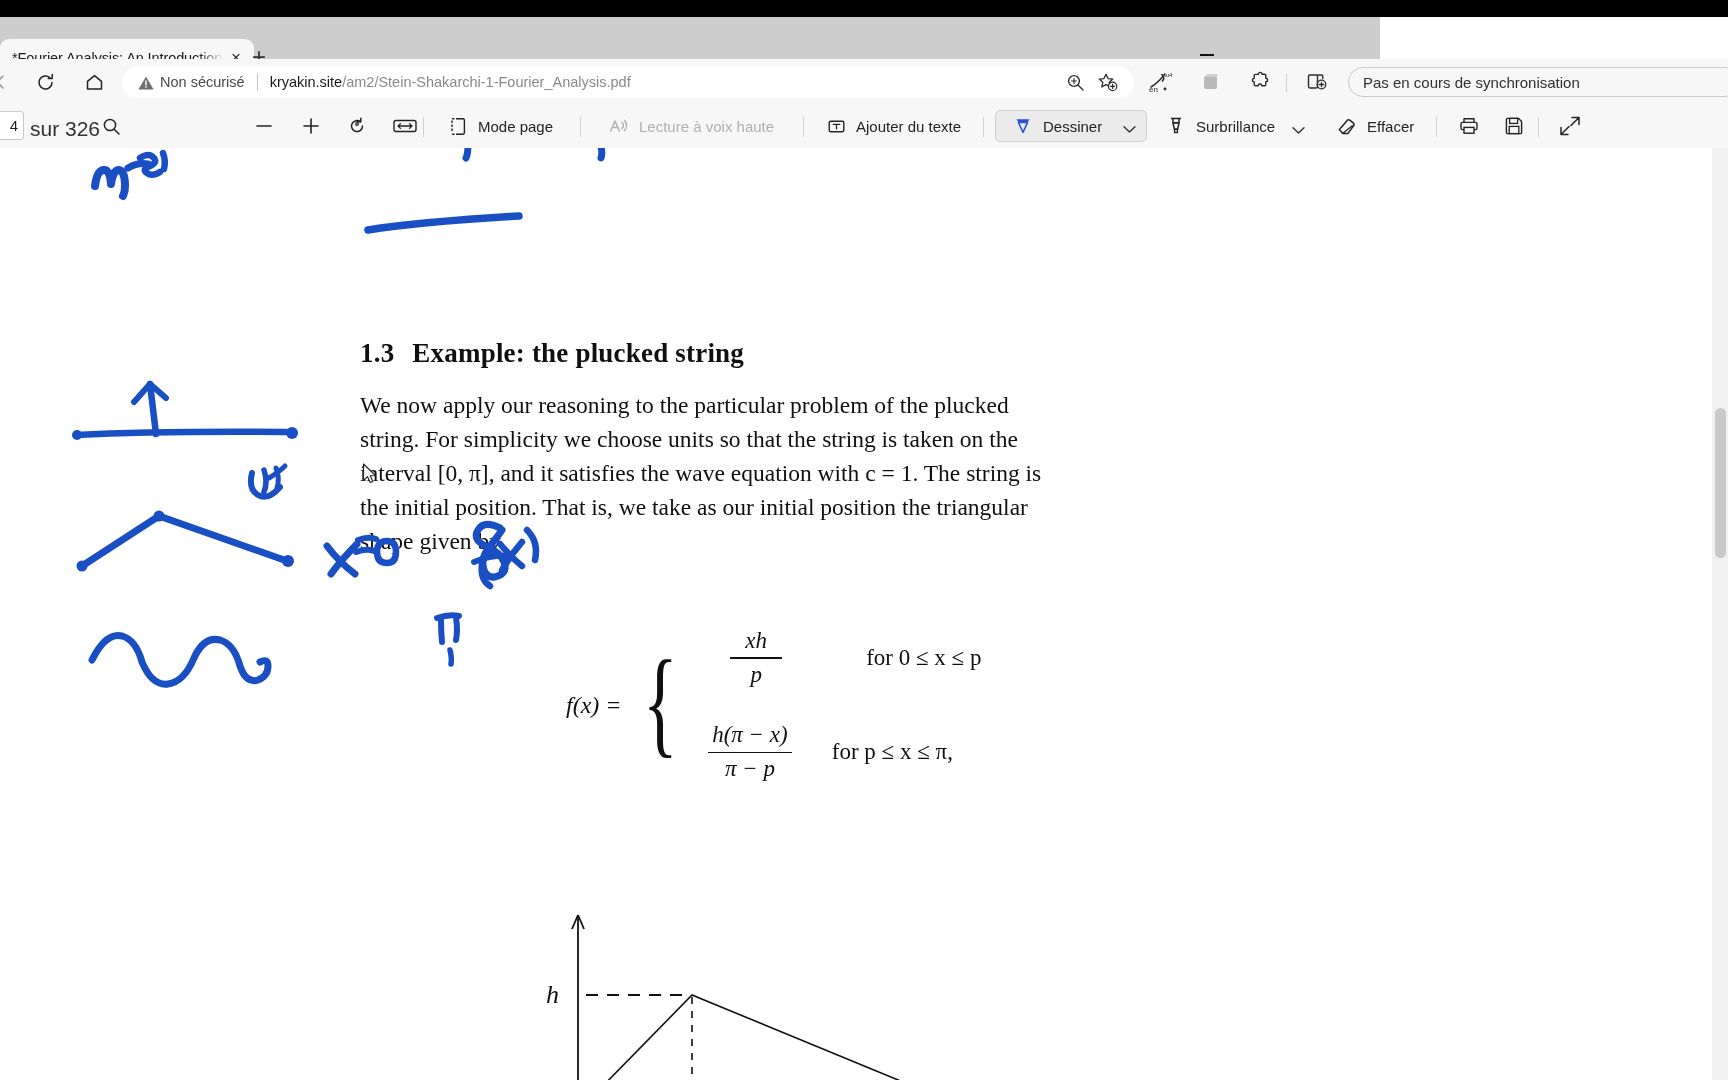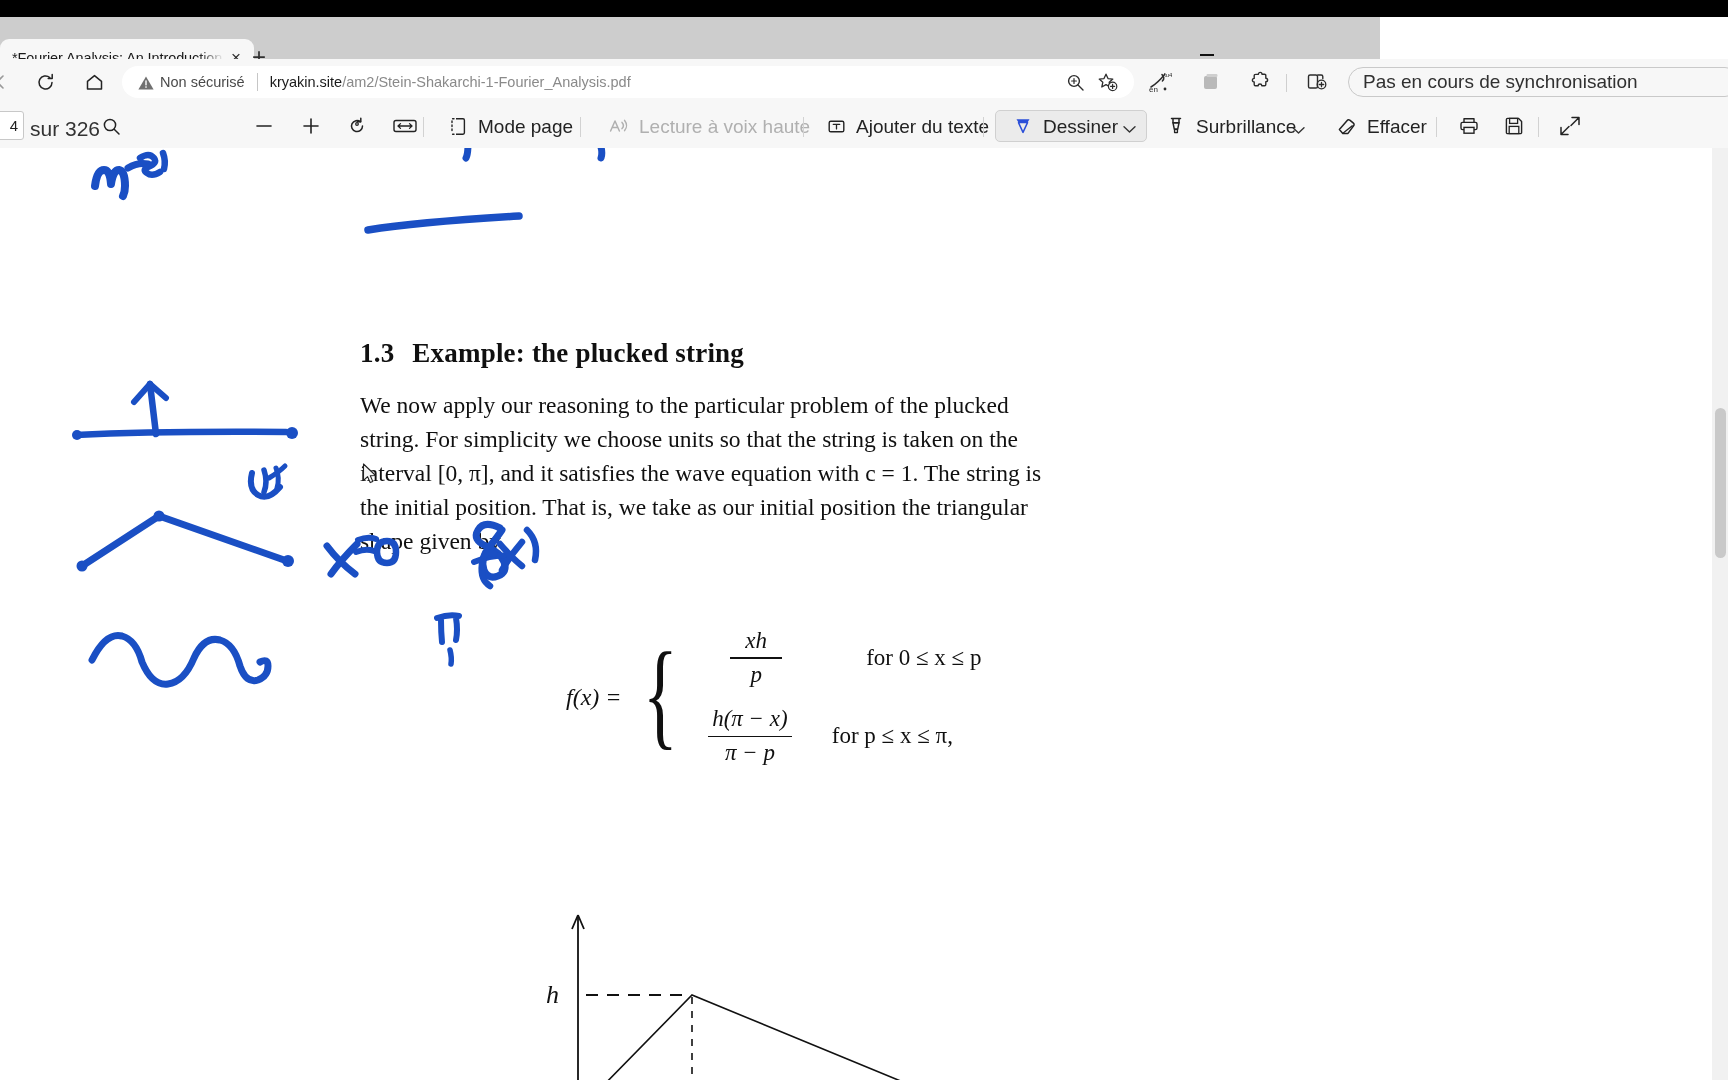--- a/index.html
+++ b/index.html
@@ -70,35 +70,35 @@
     position:absolute;top:8px;width:30px;height:30px;
     display:flex;align-items:center;justify-content:center;color:#2b2b2b;
   }
   .vsep{position:absolute;top:15px;width:1px;height:18px;background:#cfcfcf;}
 
   .profilechip{
     position:absolute;left:1348px;top:8px;width:392px;height:30px;
     border:1px solid #c9c9c9;border-radius:16px;background:#f7f7f7;
     display:flex;align-items:center;padding:0 14px;box-sizing:border-box;
   }
-  .profilechip span{font-size:19px;color:#303030;white-space:nowrap;}
+  .profilechip span{font-size:15px;color:#303030;white-space:nowrap;}
 
   
   .pdfbar{position:absolute;left:0;top:104px;width:1728px;height:44px;background:#f7f7f7;border-bottom:1px solid #e3e3e3;}
   .pagebox{
     position:absolute;left:-22px;top:7px;width:46px;height:29px;
     border:1px solid #c8c8c8;border-radius:3px;background:#fff;
     display:flex;align-items:center;justify-content:flex-end;
     padding-right:5px;box-sizing:border-box;font-size:15px;color:#1f1f1f;
   }
   .pagetotal{position:absolute;left:30px;top:13px;font-size:21px;color:#333;white-space:nowrap;}
   .tbtn{
     position:absolute;top:6px;height:32px;display:flex;align-items:center;
     gap:9px;padding:0 10px;box-sizing:border-box;border-radius:4px;color:#232323;
-    font-size:19px;white-space:nowrap;
+    font-size:15px;white-space:nowrap;
   }
   .tbtn.dim{color:#b0b0b0;}
   .tbtn.active{background:#ebebeb;border:1px solid #d0d0d0;border-radius:5px;}
   .tbtn .lbl{line-height:1;}
   .tsep{position:absolute;top:13px;width:1px;height:20px;background:#d2d2d2;}
 
   
   .docarea{position:absolute;left:0;top:148px;width:1728px;height:932px;background:#fbfbfb;overflow:hidden;}
   .page{position:absolute;left:0;top:0;width:1712px;height:932px;background:#fff;}
 
@@ -119,21 +119,21 @@
   .para .ln{display:block;white-space:nowrap;}
   .it{font-style:italic;}
 
   
   .eq{position:absolute;left:566px;top:480px;display:flex;align-items:center;}
   .eq-lhs{font-size:24px;margin-right:8px;}
   .brace{
     font-size:118px;line-height:0.82;font-weight:300;margin:0 6px 4px 2px;
     transform:scaleX(0.62);transform-origin:center;
   }
-  .cases{display:flex;flex-direction:column;gap:18px;}
+  .cases{display:flex;flex-direction:column;gap:34px;}
   .caserow{display:flex;align-items:center;}
   .frac{display:inline-flex;flex-direction:column;align-items:center;min-width:52px;}
   .frac .nu{font-size:23px;line-height:1.15;padding:0 4px;}
   .frac .rule{width:100%;height:1.4px;background:#111;margin:3px 0;}
   .frac .de{font-size:23px;line-height:1.15;padding:0 4px;}
   .cond{font-size:23px;white-space:nowrap;}
   .c1 .frac{margin-left:36px;} .c1 .cond{margin-left:84px;}
   .c2 .frac{margin-left:14px;} .c2 .cond{margin-left:40px;text-align:right;}
 
   .tailtext{position:absolute;left:360px;top:675px;font-size:23.5px;white-space:nowrap;}

